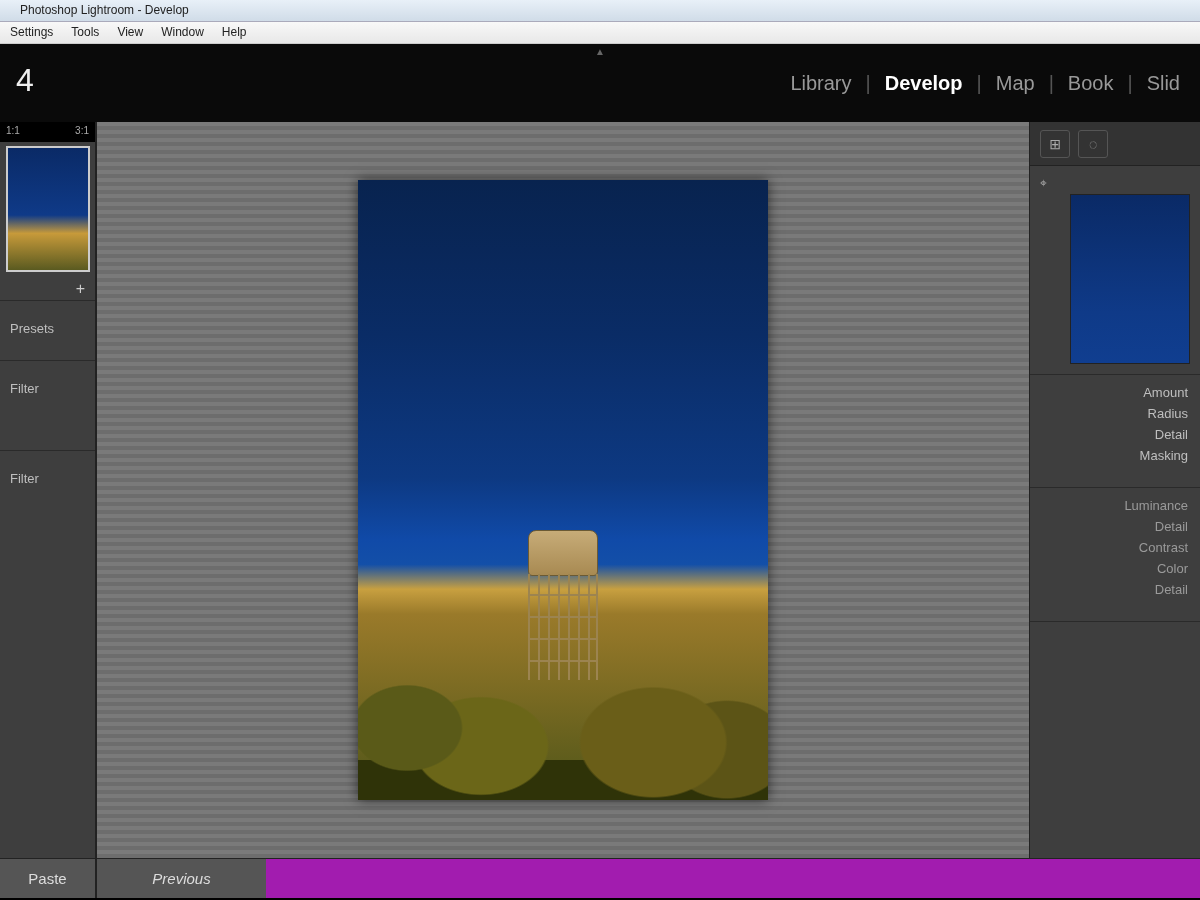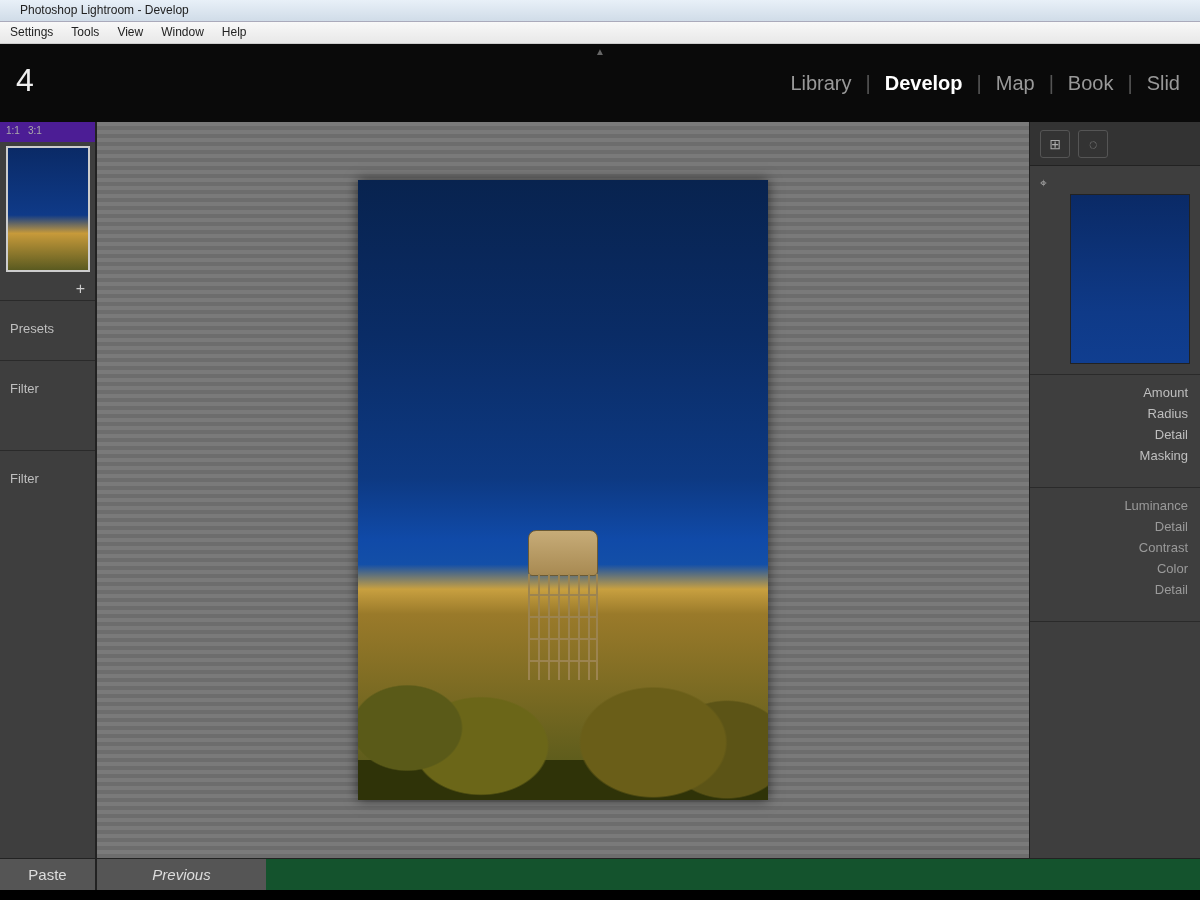--- a/index.html
+++ b/index.html
@@ -62,23 +62,23 @@
 }
 
 
 .left-panel {
   width: 96px;
   background: #3e3e3e;
   display: flex; flex-direction: column;
   border-right: 1px solid #222;
 }
 .nav-thumb-hdr {
-  height: 20px; background: #4c1d95;
+  height: 20px; background: #000000;
   color: #aaa; font-size: 10px;
-  display: flex; justify-content: flex-start; gap: 8px; padding: 3px 6px;
+  display: flex; justify-content: space-between; gap: 8px; padding: 3px 6px;
 }
 .nav-thumb {
   width: 84px; height: 126px; margin: 4px auto 6px;
   border: 2px solid #ccc;
   background: linear-gradient(to bottom, #0a2a66 0%, #0f3a88 55%, #c79a3a 70%, #5a5a20 100%);
   position: relative;
 }
 .add-row { height: 22px; text-align: right; color: #ccc; padding: 2px 10px; font-size: 16px; }
 .panel-section {
   padding: 20px 10px 24px;
@@ -160,21 +160,21 @@
 .detail-preview .pin { font-size: 12px; color: #aaa; margin-bottom: 4px; }
 .sliders {
   padding: 10px 12px 24px; text-align: right; font-size: 13px;
   display: flex; flex-direction: column; gap: 6px;
   border-bottom: 1px solid #2a2a2a;
 }
 .sliders.group2 { color: #9a9a9a; }
 
 
 .bottombar {
-  height: 32px; background: #14532d;
+  height: 40px; background: #a21caf;
   display: flex; align-items: center;
   border-top: 1px solid #222;
 }
 .bottombar .left-seg {
   width: 96px; height: 100%; background: #555;
   display: flex; align-items: center; justify-content: center;
   color: #ddd; font-size: 15px; border-right: 1px solid #222;
 }
 .bottombar .mid-seg {
   flex: 1; display: flex; align-items: center; gap: 12px; padding: 0 14px;

